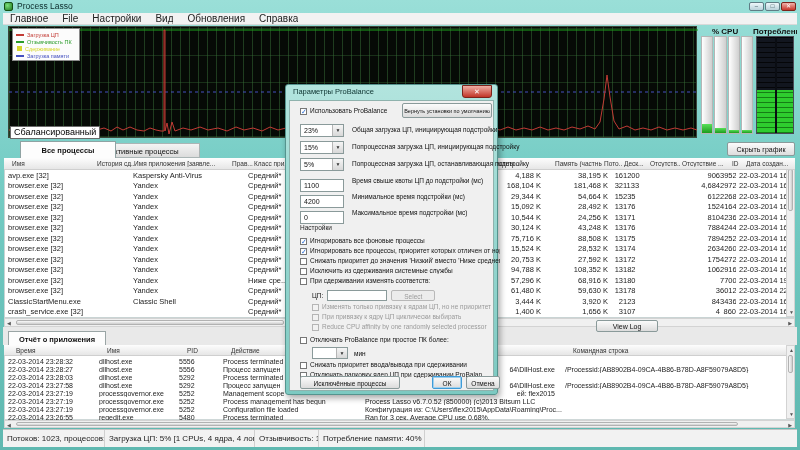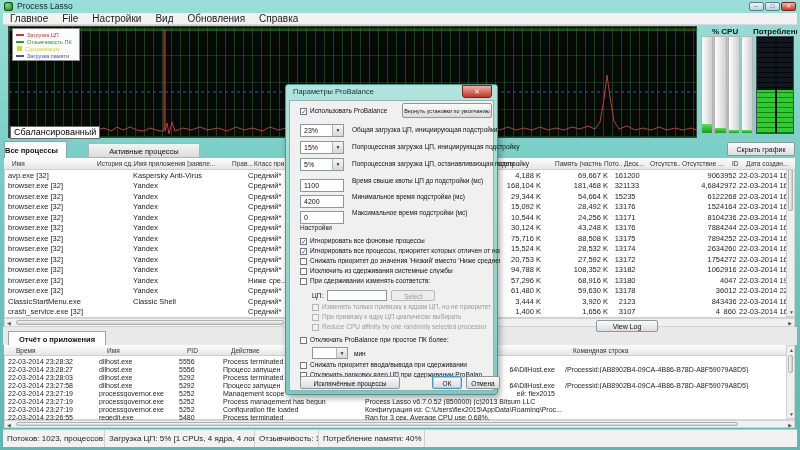--- a/index.html
+++ b/index.html
@@ -52,22 +52,22 @@
     border:1px solid #b5b5b5; }
   .cpu-fill { position:absolute; bottom:0; left:0; right:0;
     background:linear-gradient(180deg,#59e059,#1c9c1c); }
   .mem-meter { left:756px; top:36px; width:38px; height:98px; background:#12161f; border:1px solid #4a4a55;
     background-image:repeating-linear-gradient(0deg, rgba(0,0,0,.75) 0 1px, transparent 1px 5px); }
   .mem-meter::after { content:""; position:absolute; left:50%; top:0; bottom:0; width:2px; background:#0a0d13; }
   .mem-fill { position:absolute; bottom:0; left:0; right:0; background:#2ecc2e;
     background-image:repeating-linear-gradient(0deg, rgba(0,60,0,.55) 0 1px, transparent 1px 5px); }
 
   
-  .tab1 { left:4px; top:141px; width:63px; height:17px; background:#fdfdfd; border:1px solid #8fa3a3;
-    border-bottom:none; font-size:7.5px; font-weight:bold; padding-top:4px; z-index:2; }
+  .tab1 { left:20px; top:141px; width:96px; height:17px; background:#fdfdfd; border:1px solid #8fa3a3;
+    border-bottom:none; font-size:7.5px; font-weight:bold; text-align:center; padding-top:4px; z-index:2; }
   .tab2 { left:88px; top:143px; width:112px; height:15px; background:linear-gradient(180deg,#f4f4f4,#dcdcdc);
     border:1px solid #aab5b5; font-size:7.5px; text-align:center; padding-top:3px; }
   .hide-graph-btn { left:727px; top:142px; width:68px; height:14px; border:1px solid #8a9a9a; border-radius:2px;
     background:linear-gradient(180deg,#fbfbfb,#dddddd); font-size:7px; text-align:center; padding-top:3px; }
 
   .ptable-bg { left:4px; top:158px; width:791px; height:160px; background:#ffffff; border:1px solid #c9d4d4; }
   .ptable-header { left:4px; top:158px; width:791px; height:12px;
     background:linear-gradient(180deg,#fdfdfd,#e6e6e6); border-bottom:1px solid #cfcfcf; z-index:1; }
   .ptable-header span { position:absolute; top:2px; font-size:6.5px; color:#333; white-space:nowrap; overflow:hidden; }
   .h-name{left:8px;width:80px} .h-hist{left:93px;width:38px} .h-app{left:130px;width:96px}
@@ -244,21 +244,21 @@
 </div>
 <div class="abs prows" id="prows">
     <div class="prow">
       <span class="pc0">avp.exe [32]</span>
       <span class="pc1"></span>
       <span class="pc2">Kaspersky Anti-Virus</span>
       <span class="pc3"></span>
       <span class="pc4">Средний*</span>
       <span class="pgap"></span>
       <span class="pc5">4,188 K</span>
-      <span class="pc6">69,667 K</span>
+      <span class="pc6">38,195 K</span>
       <span class="pc7">16</span>
       <span class="pc8">1200</span>
       <span class="pc9"></span>
       <span class="pc10">906</span>
       <span class="pc11">3952</span>
       <span class="pc12">22-03-2014 16</span>
     </div>
     <div class="prow">
       <span class="pc0">browser.exe [32]</span>
       <span class="pc1"></span>
@@ -409,21 +409,21 @@
       <span class="pc2">Yandex</span>
       <span class="pc3"></span>
       <span class="pc4">Ниже сре...</span>
       <span class="pgap"></span>
       <span class="pc5">57,296 K</span>
       <span class="pc6">68,916 K</span>
       <span class="pc7">13</span>
       <span class="pc8">180</span>
       <span class="pc9"></span>
       <span class="pc10"></span>
-      <span class="pc11">4047</span>
+      <span class="pc11">7700</span>
       <span class="pc12">22-03-2014 19</span>
     </div>
     <div class="prow">
       <span class="pc0">browser.exe [32]</span>
       <span class="pc1"></span>
       <span class="pc2">Yandex</span>
       <span class="pc3"></span>
       <span class="pc4">Средний*</span>
       <span class="pgap"></span>
       <span class="pc5">61,480 K</span>

